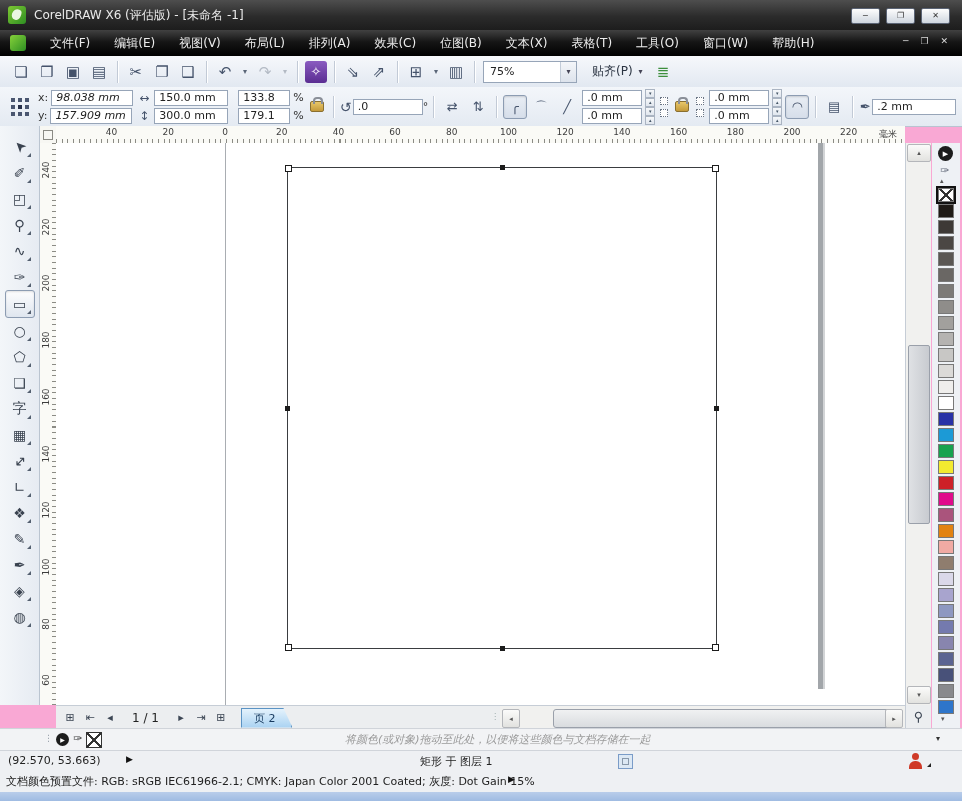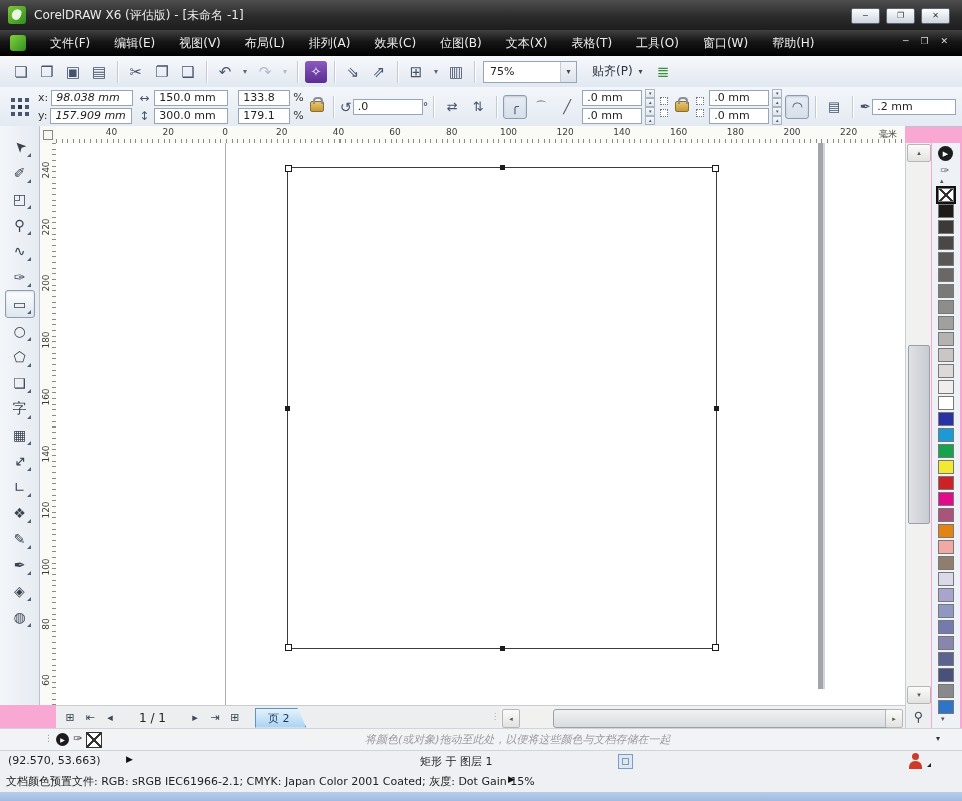--- a/index.html
+++ b/index.html
@@ -146,38 +146,38 @@
     display:flex;align-items:center;justify-content:center;}
   .hthumb{position:absolute;left:53px;top:3px;width:337px;height:17px;background:linear-gradient(#f0f1f2,#d9dcdf);
     border:1px solid #9aa0aa;border-radius:3px;}
   .panzoom{position:absolute;left:905px;top:705px;width:25px;height:23px;border-left:1px solid #c6cdd6;
     background:#eceef0;display:flex;align-items:center;justify-content:center;font-size:13px;color:#3c4654;}
 
   
   .pagenav{position:absolute;left:56px;top:705px;width:434px;height:23px;background:#eceef0;
     border-top:1px solid #c6cdd6;display:flex;align-items:center;font-size:11px;color:#333;}
   .nav-ic{width:20px;text-align:center;font-size:11px;color:#3c4654;}
-  .page-ind{margin:0 19px;font-size:12px;color:#222;}
+  .page-ind{margin:0 12px;font-size:12px;color:#222;}
   .page-tab{margin-left:10px;height:19px;padding:0 16px 0 12px;display:flex;align-items:center;
     background:linear-gradient(#e4f2fc,#a9d2f2);border:1px solid #5b93c4;border-bottom:none;
     clip-path:polygon(0 0,82% 0,100% 100%,0 100%);font-size:11px;color:#16395e;}
   .dots{position:absolute;left:490px;top:705px;width:10px;height:23px;border-top:1px solid #c6cdd6;
     background:#eceef0;color:#9aa;font-size:8px;text-align:center;line-height:22px;}
 
   
   .docpal{position:absolute;left:0;top:728px;width:962px;height:22px;background:#f2f3f5;
     border-top:1px solid #d0d4da;}
   .grip{position:absolute;left:44px;top:4px;color:#9aa2ac;font-size:9px;letter-spacing:1px;}
   .dp-flyout{position:absolute;left:56px;top:4px;width:13px;height:13px;border-radius:50%;background:#1c1c1c;
     color:#fff;font-size:6px;display:flex;align-items:center;justify-content:center;}
   .dp-dropper{position:absolute;left:73px;top:3px;font-size:11px;color:#444;}
   .dp-none{position:absolute;left:86px;top:3px;width:14px;height:14px;border:1px solid #333;background:
       linear-gradient(45deg,transparent 44%,#333 46%,#333 54%,transparent 56%),
       linear-gradient(-45deg,transparent 44%,#333 46%,#333 54%,transparent 56%),#fff;}
-  .dp-hint{position:absolute;left:365px;top:3px;font-size:11px;font-style:italic;color:#9a9a9a;}
+  .dp-hint{position:absolute;left:345px;top:3px;font-size:11px;font-style:italic;color:#9a9a9a;}
   .dp-collapse{position:absolute;left:936px;top:5px;font-size:8px;color:#333;}
 
   
   .status1{position:absolute;left:0;top:750px;width:962px;height:21px;background:#eef0f3;
     border-top:1px solid #d0d4da;font-size:11px;color:#222;}
   .coords{position:absolute;left:8px;top:3px;}
   .coord-arrow{position:absolute;left:126px;top:3px;font-size:9px;color:#111;}
   .objinfo{position:absolute;left:420px;top:3px;}
   .proof-ic{position:absolute;left:618px;top:3px;width:13px;height:13px;border:1px solid #7a9cc8;
     background:#dce8f4;}

